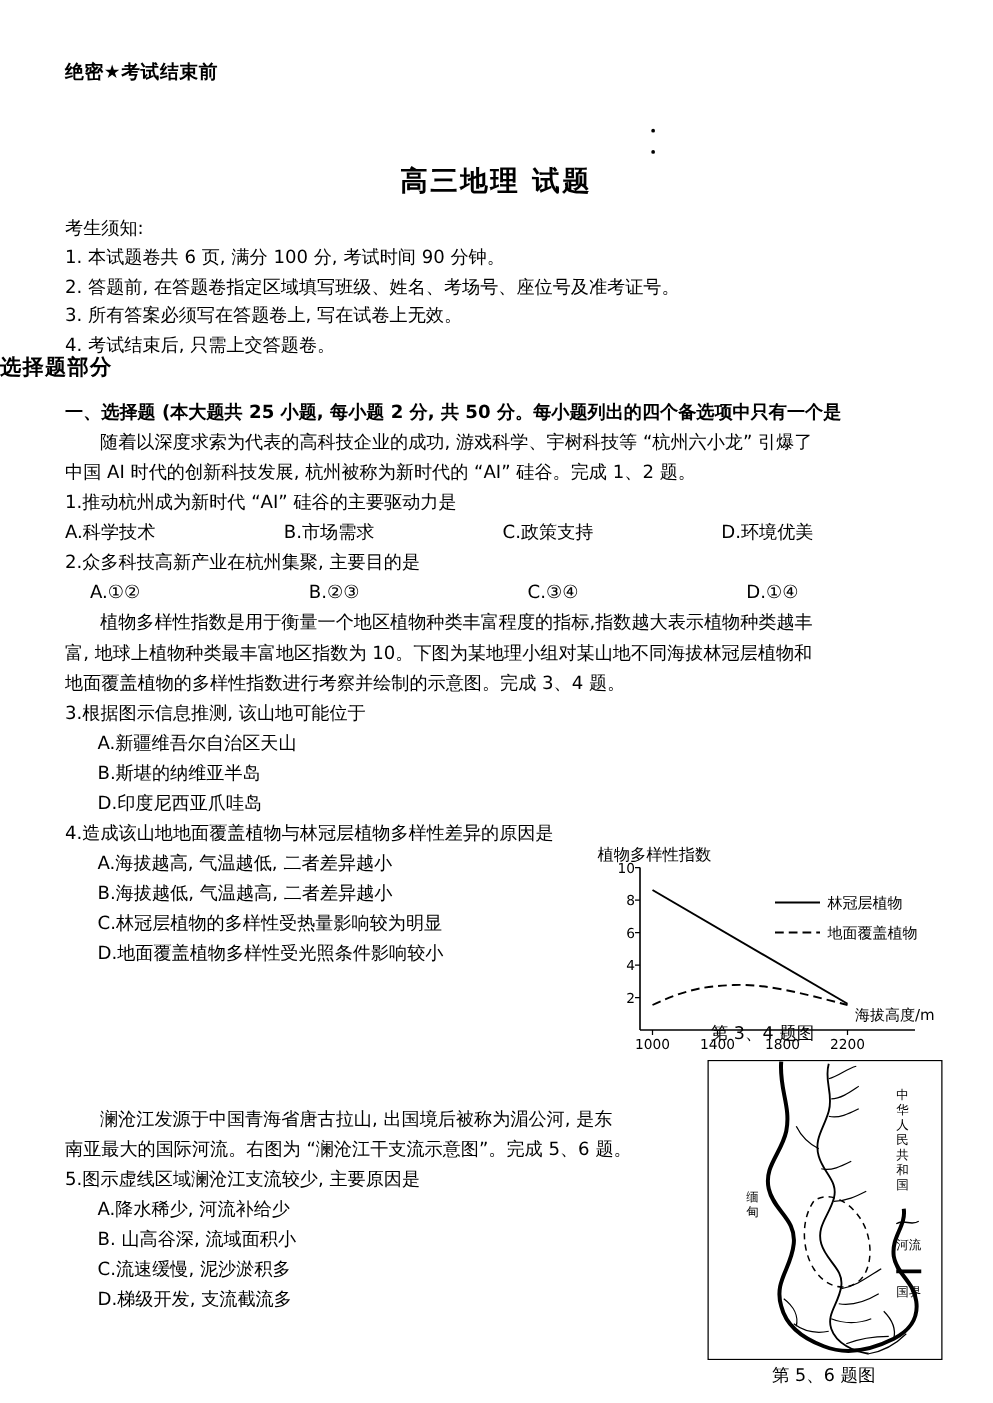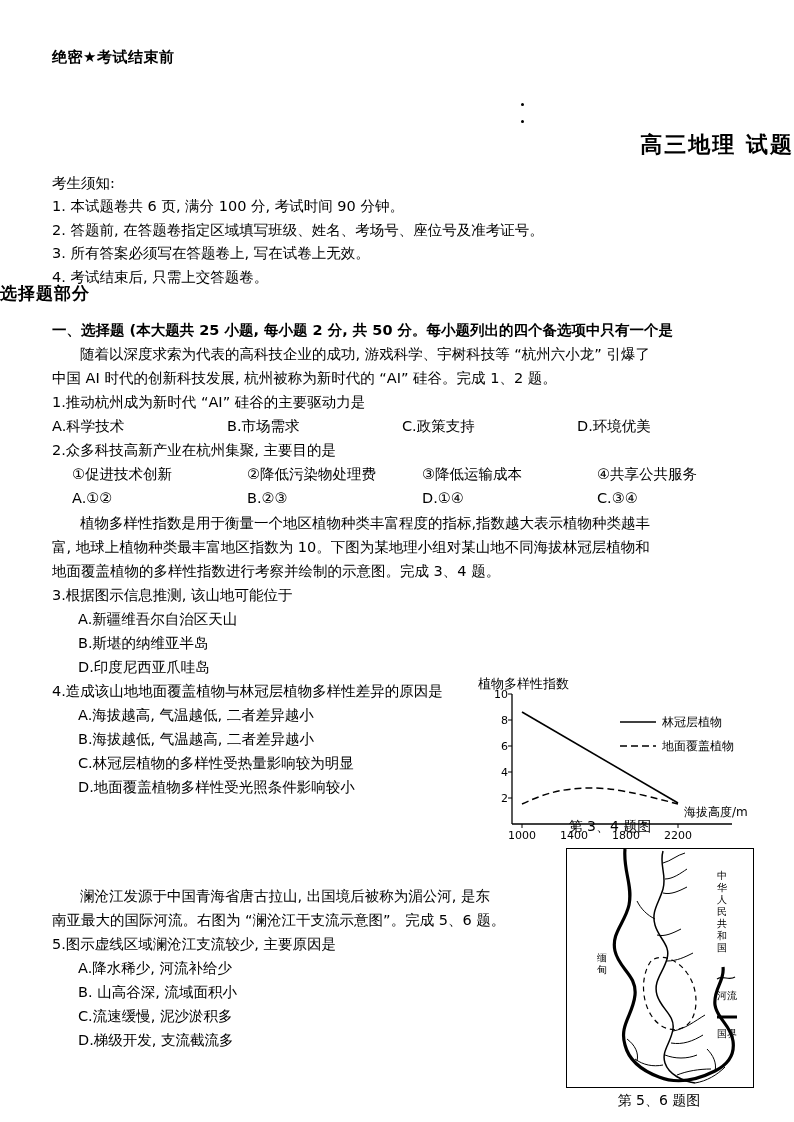--- a/index.html
+++ b/index.html
@@ -25,21 +25,21 @@
     letter-spacing:0.5px;
     text-align:center;
   }
   .dot{
     position:absolute;
     width:3px;height:3px;background:#000;border-radius:50%;
   }
   .title{
     position:absolute;
     left:0;right:0;top:130px;
-    text-align:right;
+    text-align:center;
     font-size:22px;
     font-weight:bold;
     font-family:"DejaVu Serif","Liberation Serif",serif;
     letter-spacing:2px;
   }
   .notice{
     position:absolute;
     left:52px;top:172px;
     width:700px;
     font-size:14.5px;
@@ -144,30 +144,24 @@
     <div class="p">1.推动杭州成为新时代 “AI” 硅谷的主要驱动力是</div>
     <div class="p opts">
       <span>A.科学技术</span>
       <span>B.市场需求</span>
       <span>C.政策支持</span>
       <span>D.环境优美</span>
     </div>
 
     <div class="p">2.众多科技高新产业在杭州集聚, 主要目的是</div>
     <div class="p opts sub-indent2">
-      <span>①促进技术创新</span>
-      <span>②降低污染物处理费</span>
-      <span>③降低运输成本</span>
-      <span>④共享公共服务</span>
-    </div>
-    <div class="p opts sub-indent2">
       <span>A.①②</span>
       <span>B.②③</span>
+      <span>C.③④</span>
       <span>D.①④</span>
-      <span>C.③④</span>
     </div>
 
     <div class="p indent">植物多样性指数是用于衡量一个地区植物种类丰富程度的指标,指数越大表示植物种类越丰</div>
     <div class="p">富, 地球上植物种类最丰富地区指数为  10。下图为某地理小组对某山地不同海拔林冠层植物和</div>
     <div class="p">地面覆盖植物的多样性指数进行考察并绘制的示意图。完成 3、4 题。</div>
 
     <div class="q-left">
       <div class="p">3.根据图示信息推测, 该山地可能位于</div>
       <div class="p sub-indent">A.新疆维吾尔自治区天山</div>
       <div class="p sub-indent">B.斯堪的纳维亚半岛</div>

